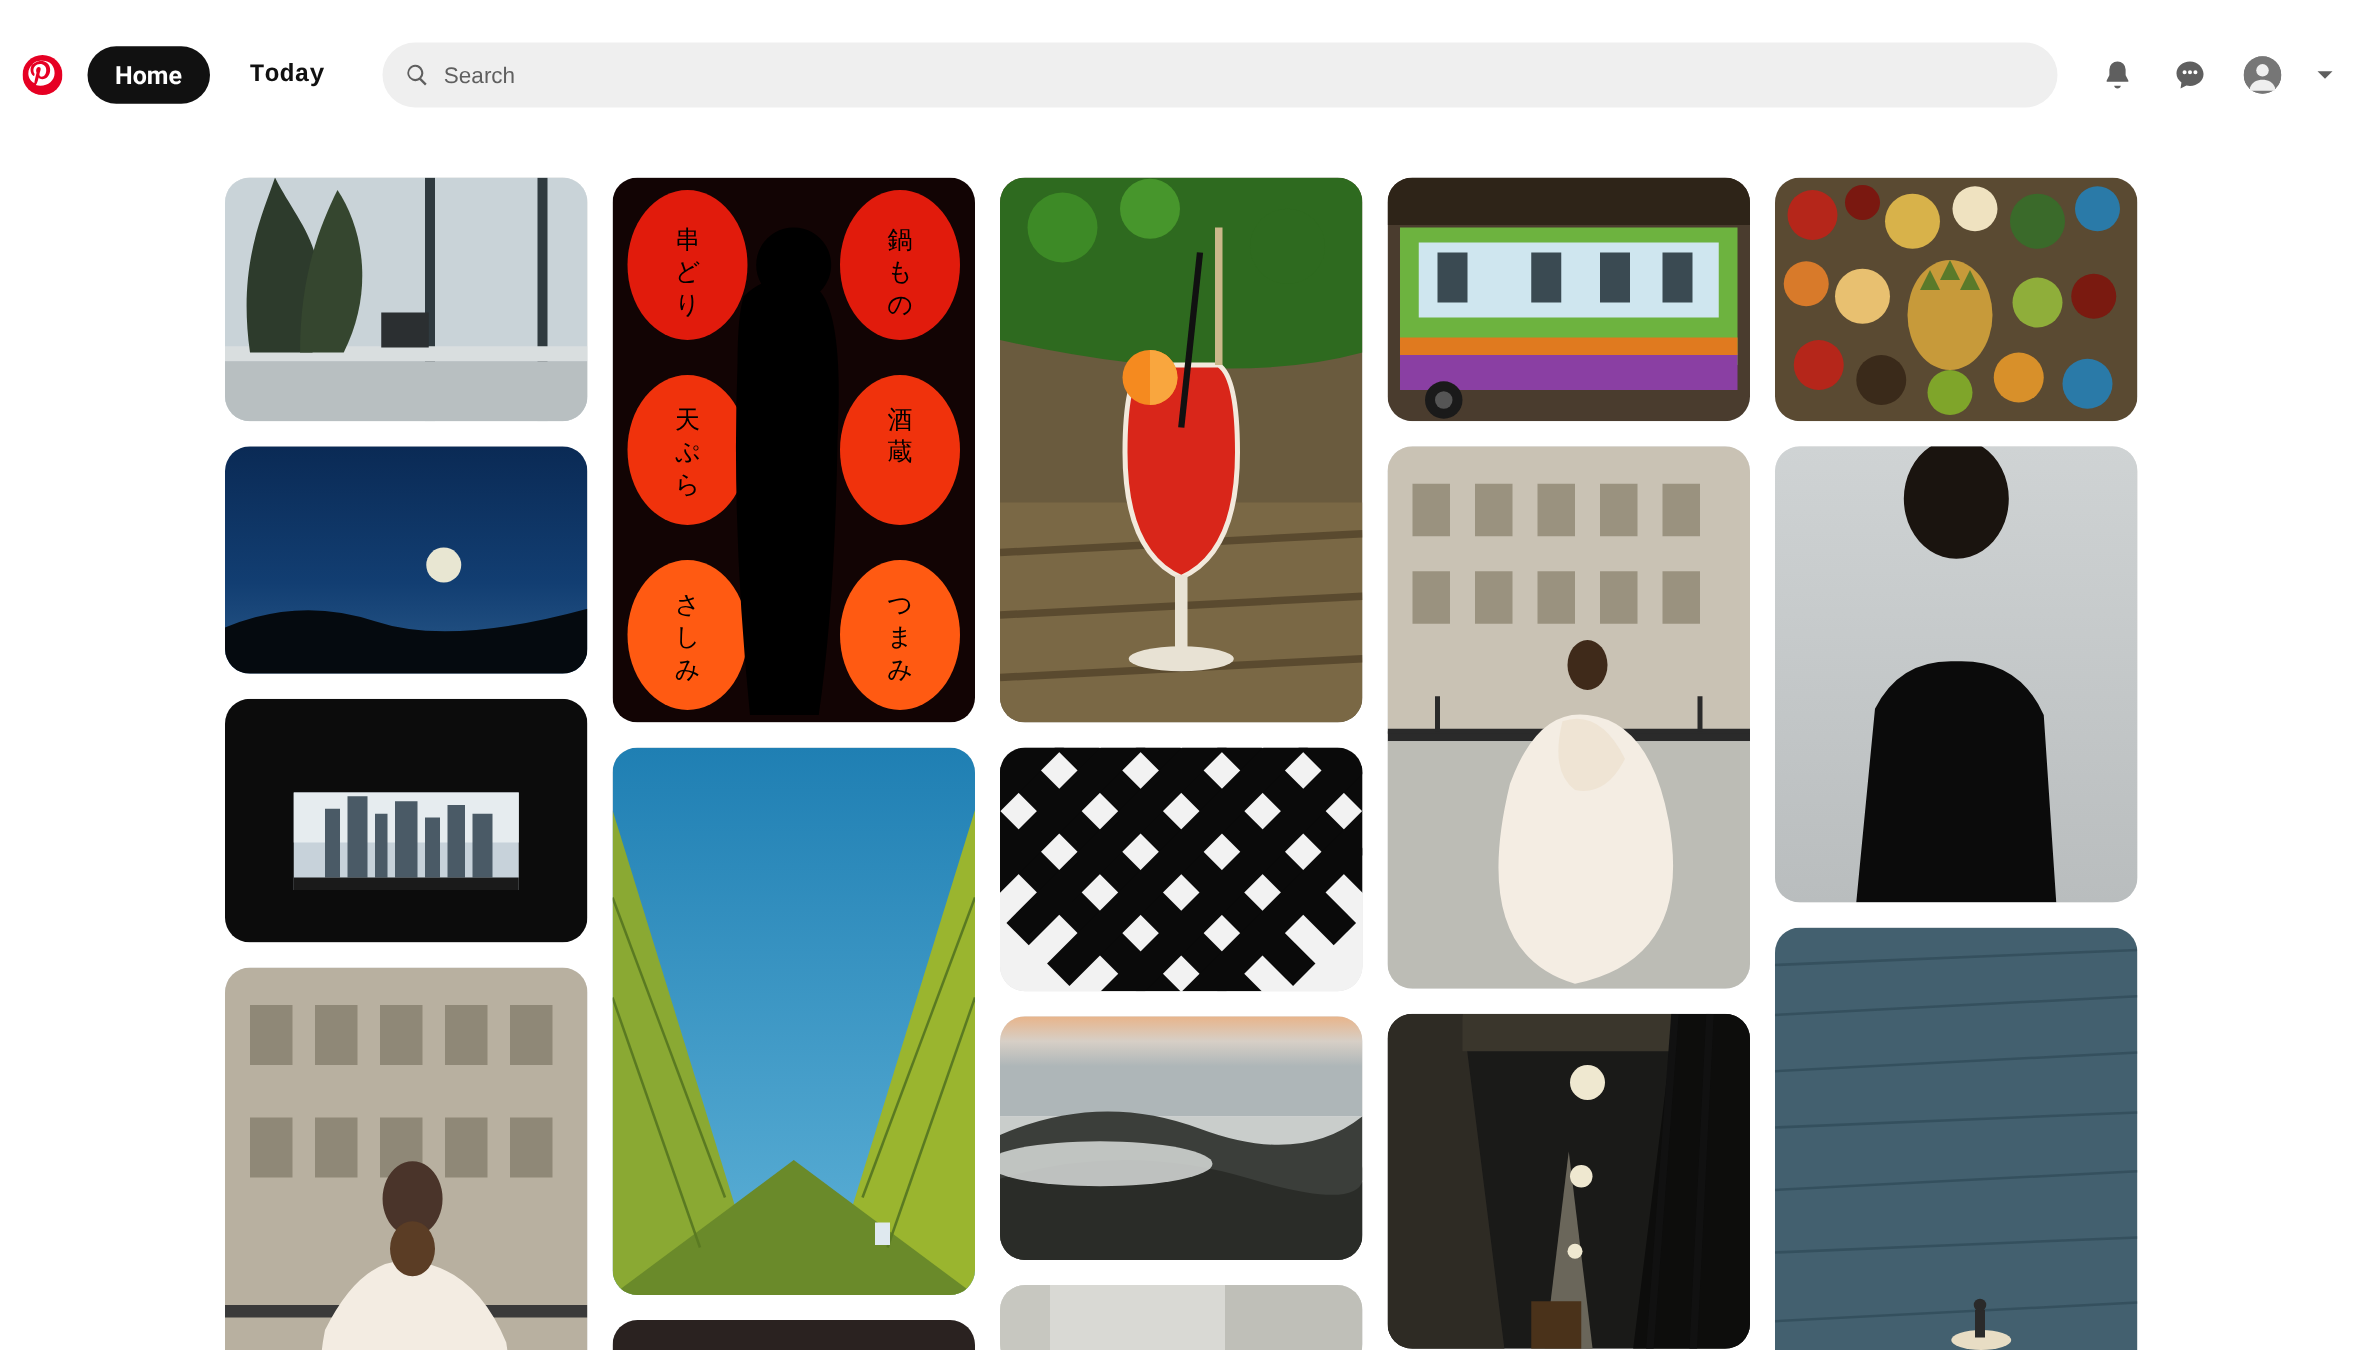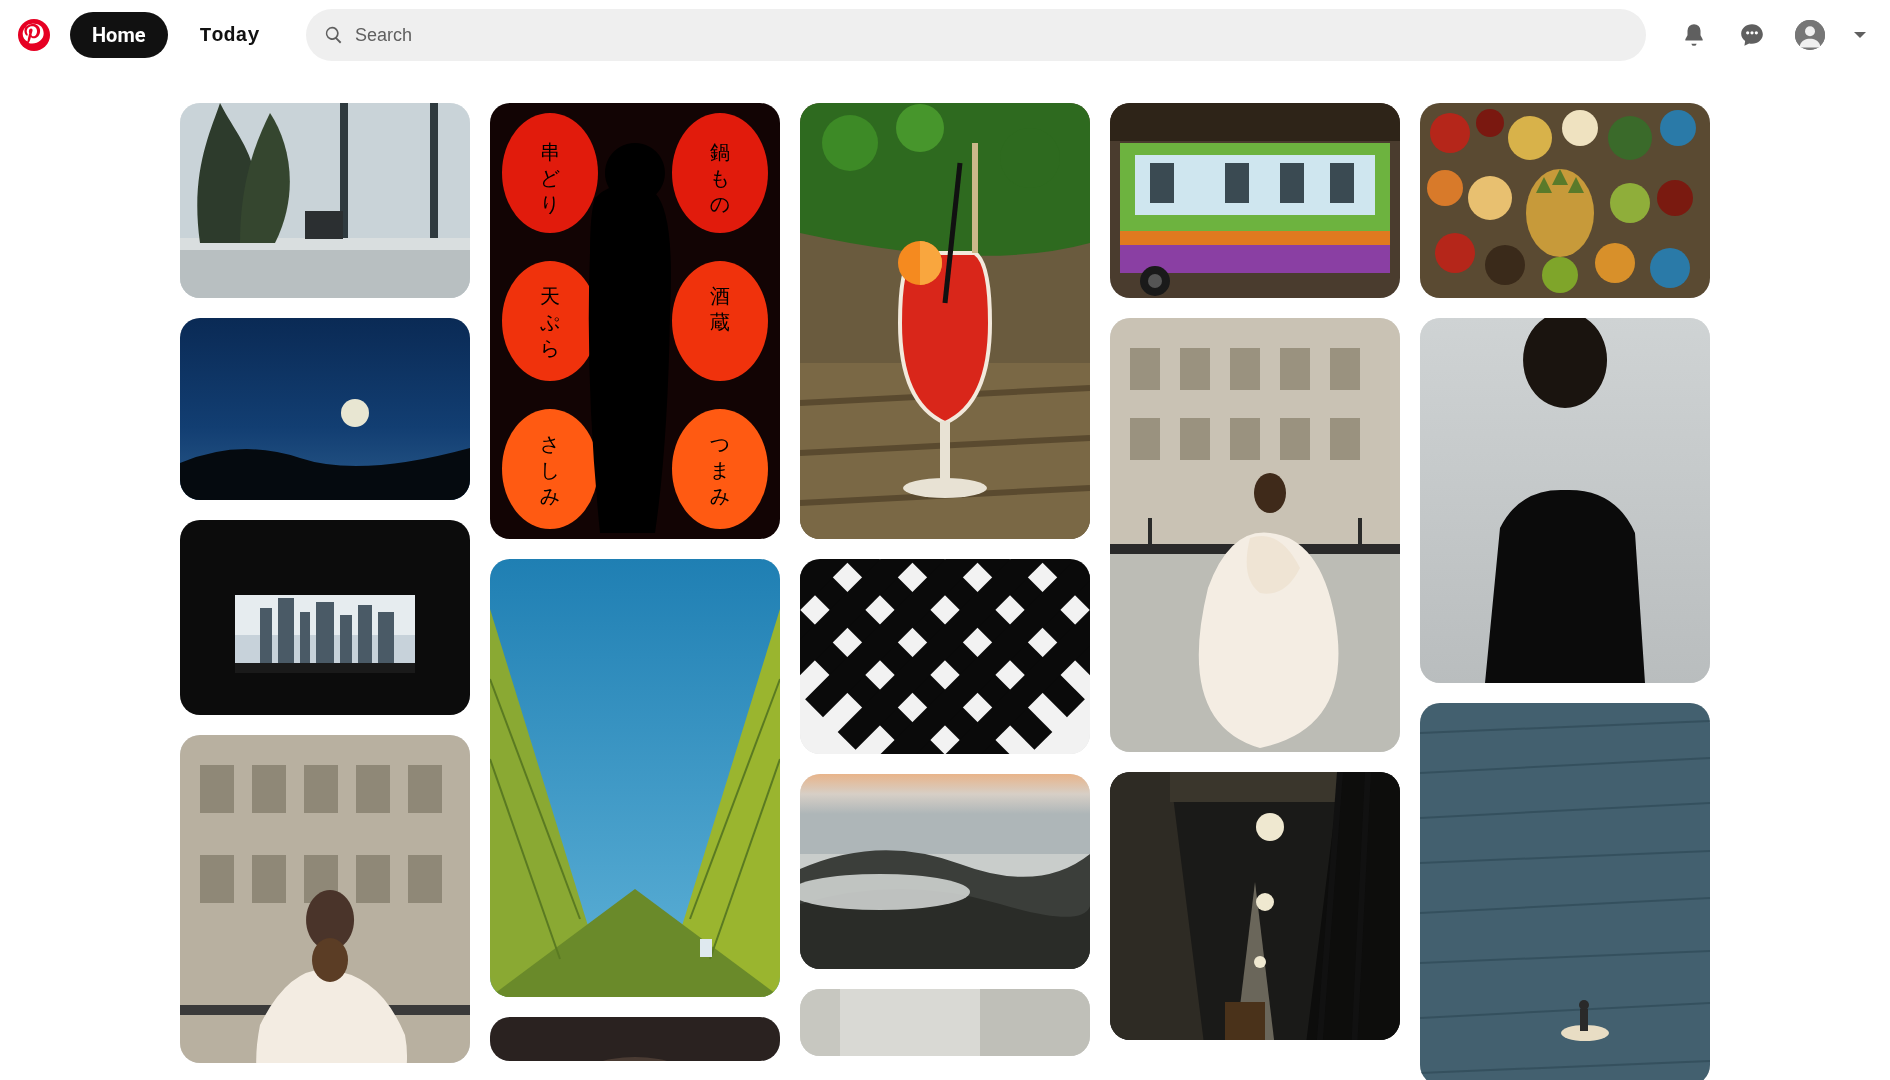--- a/index.html
+++ b/index.html
@@ -9,21 +9,21 @@
     font-family: -apple-system, BlinkMacSystemFont, "Segoe UI", Roboto, Helvetica, Arial, sans-serif;
     color: #111;
     overflow-x: hidden;
   }
 
   
   .header {
     display: flex;
     align-items: center;
     gap: 10px;
-    padding: 9px 14px 8px 8px;
+    padding: 20px 14px 8px 8px;
     background: #fff;
   }
   .logo-wrap {
     width: 52px; height: 52px;
     display: flex; align-items: center; justify-content: center;
     border-radius: 50%;
   }
   .logo-wrap svg { width: 32px; height: 32px; }
   .nav-btn {
     height: 46px;
@@ -40,21 +40,21 @@
 
   .search-wrap {
     flex: 1 1 auto;
     height: 52px;
     background: #efefef;
     border-radius: 26px;
     display: flex;
     align-items: center;
     padding: 0 18px;
     gap: 12px;
-    margin: 0 14px;
+    margin: 14px 14px;
   }
   .search-wrap svg { width: 20px; height: 20px; fill: #5f5f5f; }
   .search-input {
     border: none;
     background: transparent;
     outline: none;
     font-size: 18px;
     color: #333;
     width: 100%;
   }

